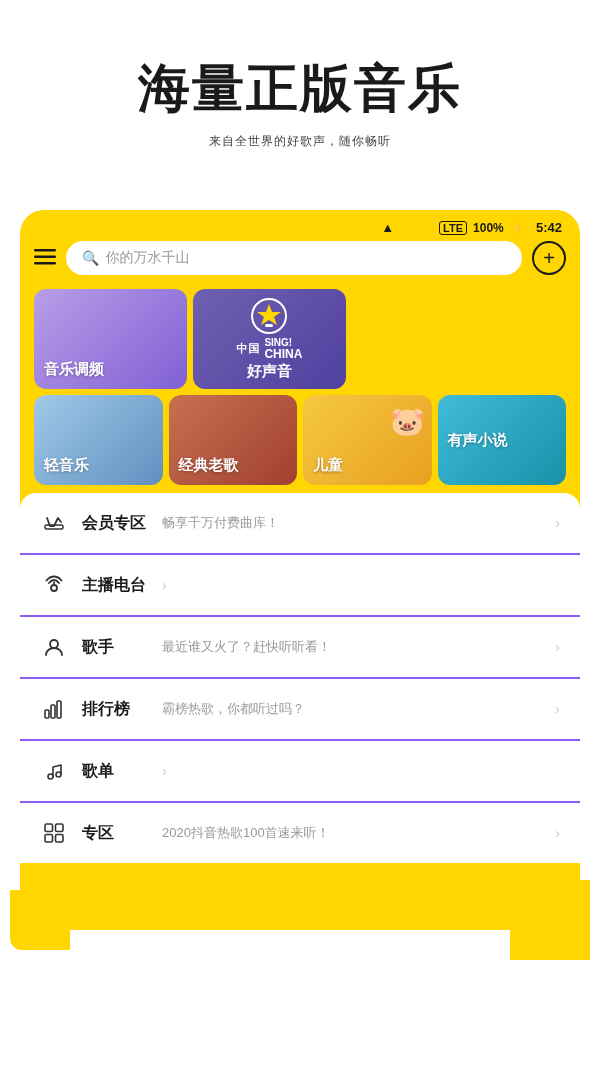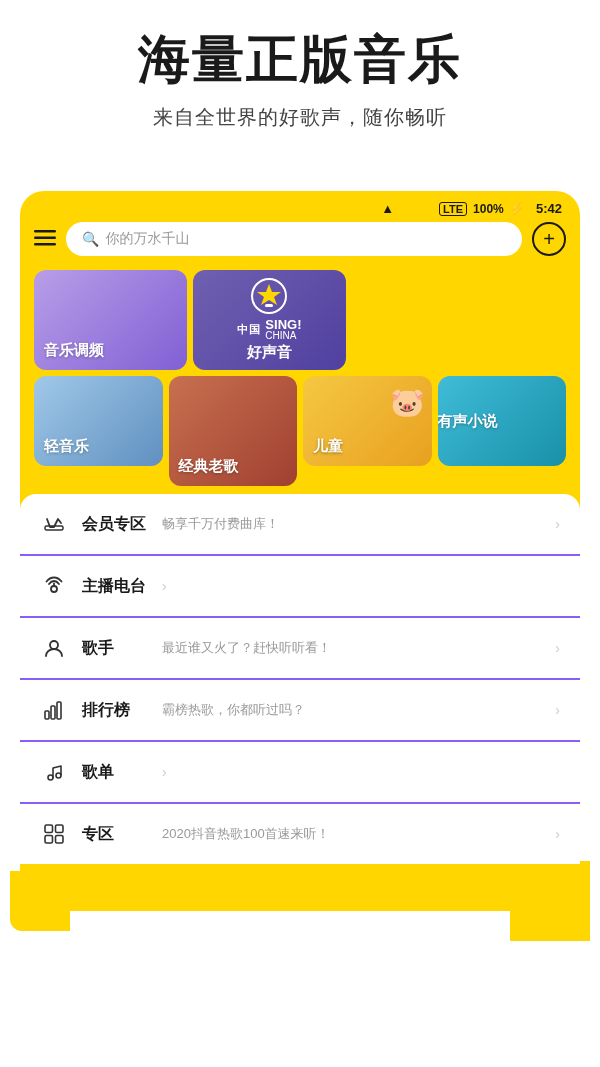--- a/index.html
+++ b/index.html
@@ -7,33 +7,33 @@
       width: 600px;
       min-height: 1067px;
       background: #fff;
       font-family: -apple-system, 'PingFang SC', 'Microsoft YaHei', sans-serif;
       overflow-x: hidden;
     }
 
     
     .promo-section {
       background: #fff;
-      padding: 31px 40px 40px;
+      padding: 60px 40px 40px;
       text-align: center;
     }
     .promo-title {
       font-size: 52px;
       font-weight: 900;
       color: #1a1a1a;
       letter-spacing: 2px;
       line-height: 1.1;
       margin-bottom: 16px;
     }
     .promo-subtitle {
-      font-size: 20px;
+      font-size: 12px;
       color: #444;
       letter-spacing: 1px;
     }
 
     
     .app-card {
       background: #FFD600;
       border-radius: 24px;
       margin: 20px 20px 0;
       padding: 0 0 30px;
@@ -295,44 +295,44 @@
           <div style="display:flex;align-items:center;justify-content:center;margin-bottom:4px;">
             <svg width="36" height="36" viewBox="0 0 36 36" fill="none">
               <circle cx="18" cy="18" r="17" stroke="#fff" stroke-width="2"></circle>
               <polygon points="18,6 21,14 30,14 23,19 26,27 18,22 10,27 13,19 6,14 15,14" fill="#FFD600"></polygon>
               <rect x="14" y="26" width="8" height="3" rx="1.5" fill="#fff"></rect>
             </svg>
           </div>
           <div style="display:flex;align-items:center;gap:4px;">
             <span style="font-size:11px;color:#fff;font-weight:800;letter-spacing:1px;text-align:center;">中国</span>
             <div style="display:flex;flex-direction:column;line-height:1;">
-              <span style="font-size:13px;color:#fff;font-weight:600;">SING!</span>
-              <span style="font-size:10px;color:#fff;font-weight:400;">CHINA</span>
+              <span style="font-size:10px;color:#fff;font-weight:600;">SING!</span>
+              <span style="font-size:12px;color:#fff;font-weight:700;">CHINA</span>
             </div>
           </div>
           <span style="font-size:15px;color:#fff;font-weight:800;margin-top:2px;">好声音</span>
         </div>
       </div>
     </div>
 
     <div class="row2">
       <div class="cat-card cat-qingyinyue" style="height:90px;">
         <span class="cat-label">轻音乐</span>
       </div>
-      <div class="cat-card cat-jingdianlaoge" style="height:110px;">
+      <div class="cat-card cat-jingdianlaoge" style="height:90px;">
         <span class="cat-label">经典老歌</span>
       </div>
       <div class="cat-card cat-ertong" style="height:90px; background: linear-gradient(135deg, #f5c842, #e8a020);">
         <span class="cat-label" style="color:#fff;text-shadow:0 1px 3px rgba(0,0,0,0.4);">儿童</span>
 
         <div style="position:absolute;right:6px;top:10px;font-size:28px;opacity:0.85;">🐷</div>
       </div>
       <div class="cat-card cat-youshengxiaoshuo" style="height:90px; background: linear-gradient(135deg, #40bcd8, #1890a8);">
 
-        <div class="ai-card" style="position:absolute;inset:0;background:transparent;height:100%;width:100%;border-radius:12px;display:flex;align-items:center;justify-content:flex-start;">
+        <div class="ai-card" style="position:absolute;inset:0;background:transparent;height:100%;width:100%;border-radius:12px;display:flex;align-items:center;justify-content:flex-start;padding:10px;">
           <span class="cat-label">有声小说</span>
         </div>
       </div>
     </div>
   </div>
 
   <div class="menu-list">
 
     <div class="menu-item">
       <div class="menu-item-icon">

